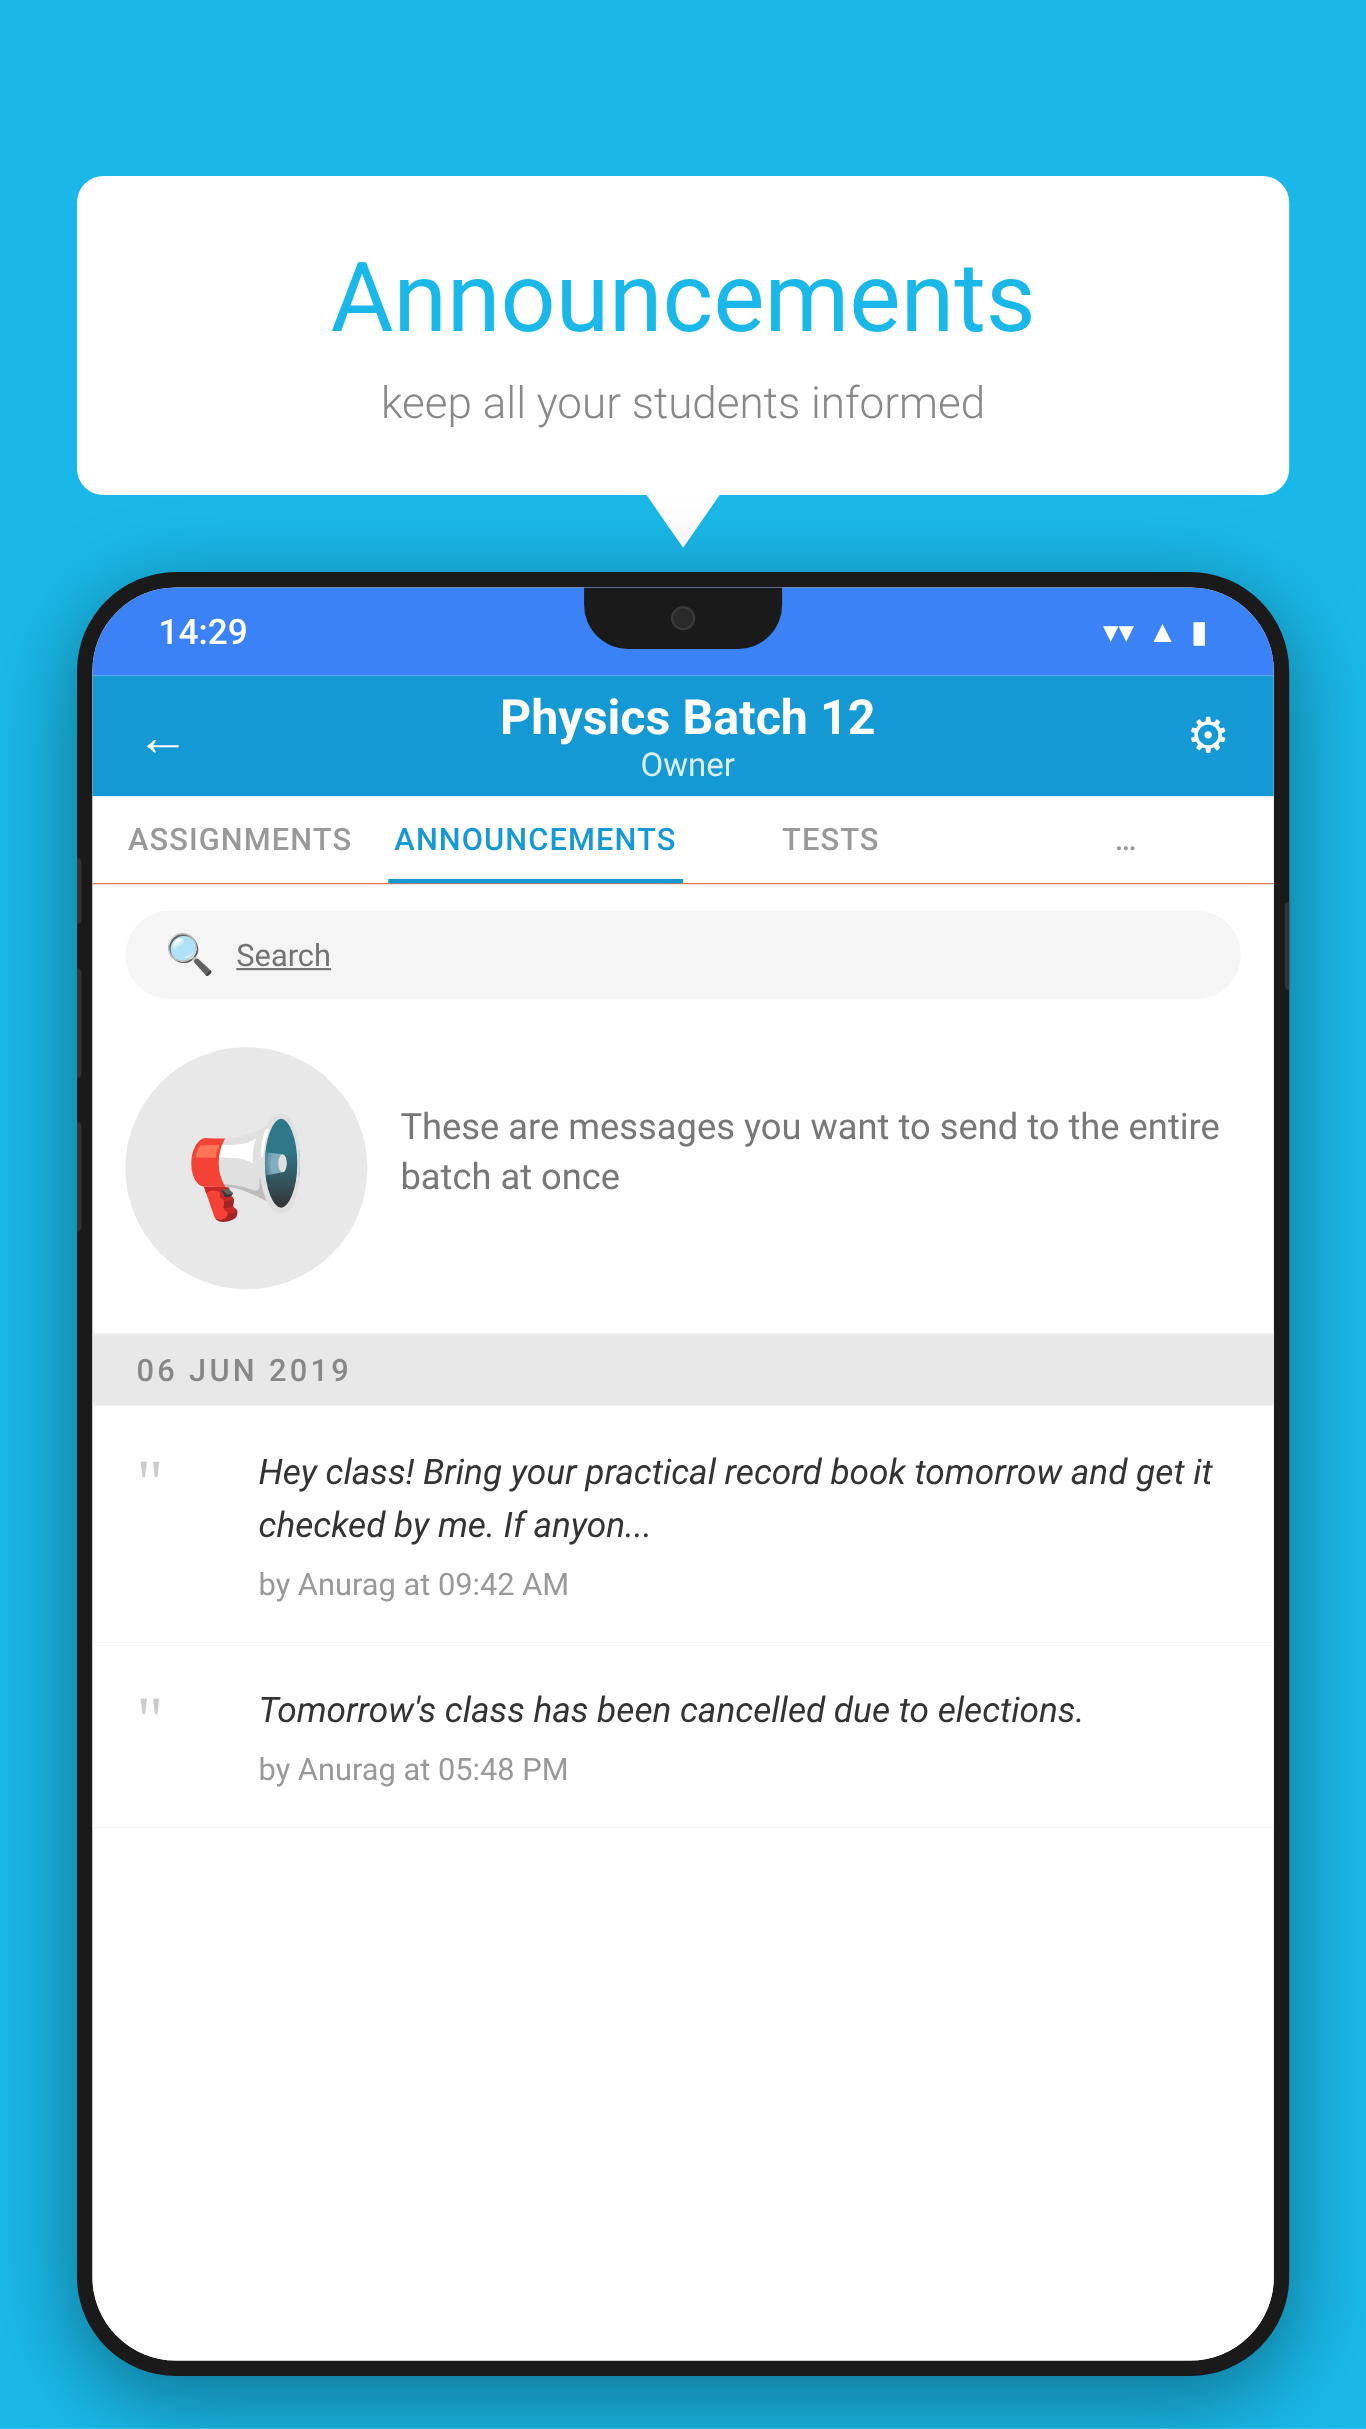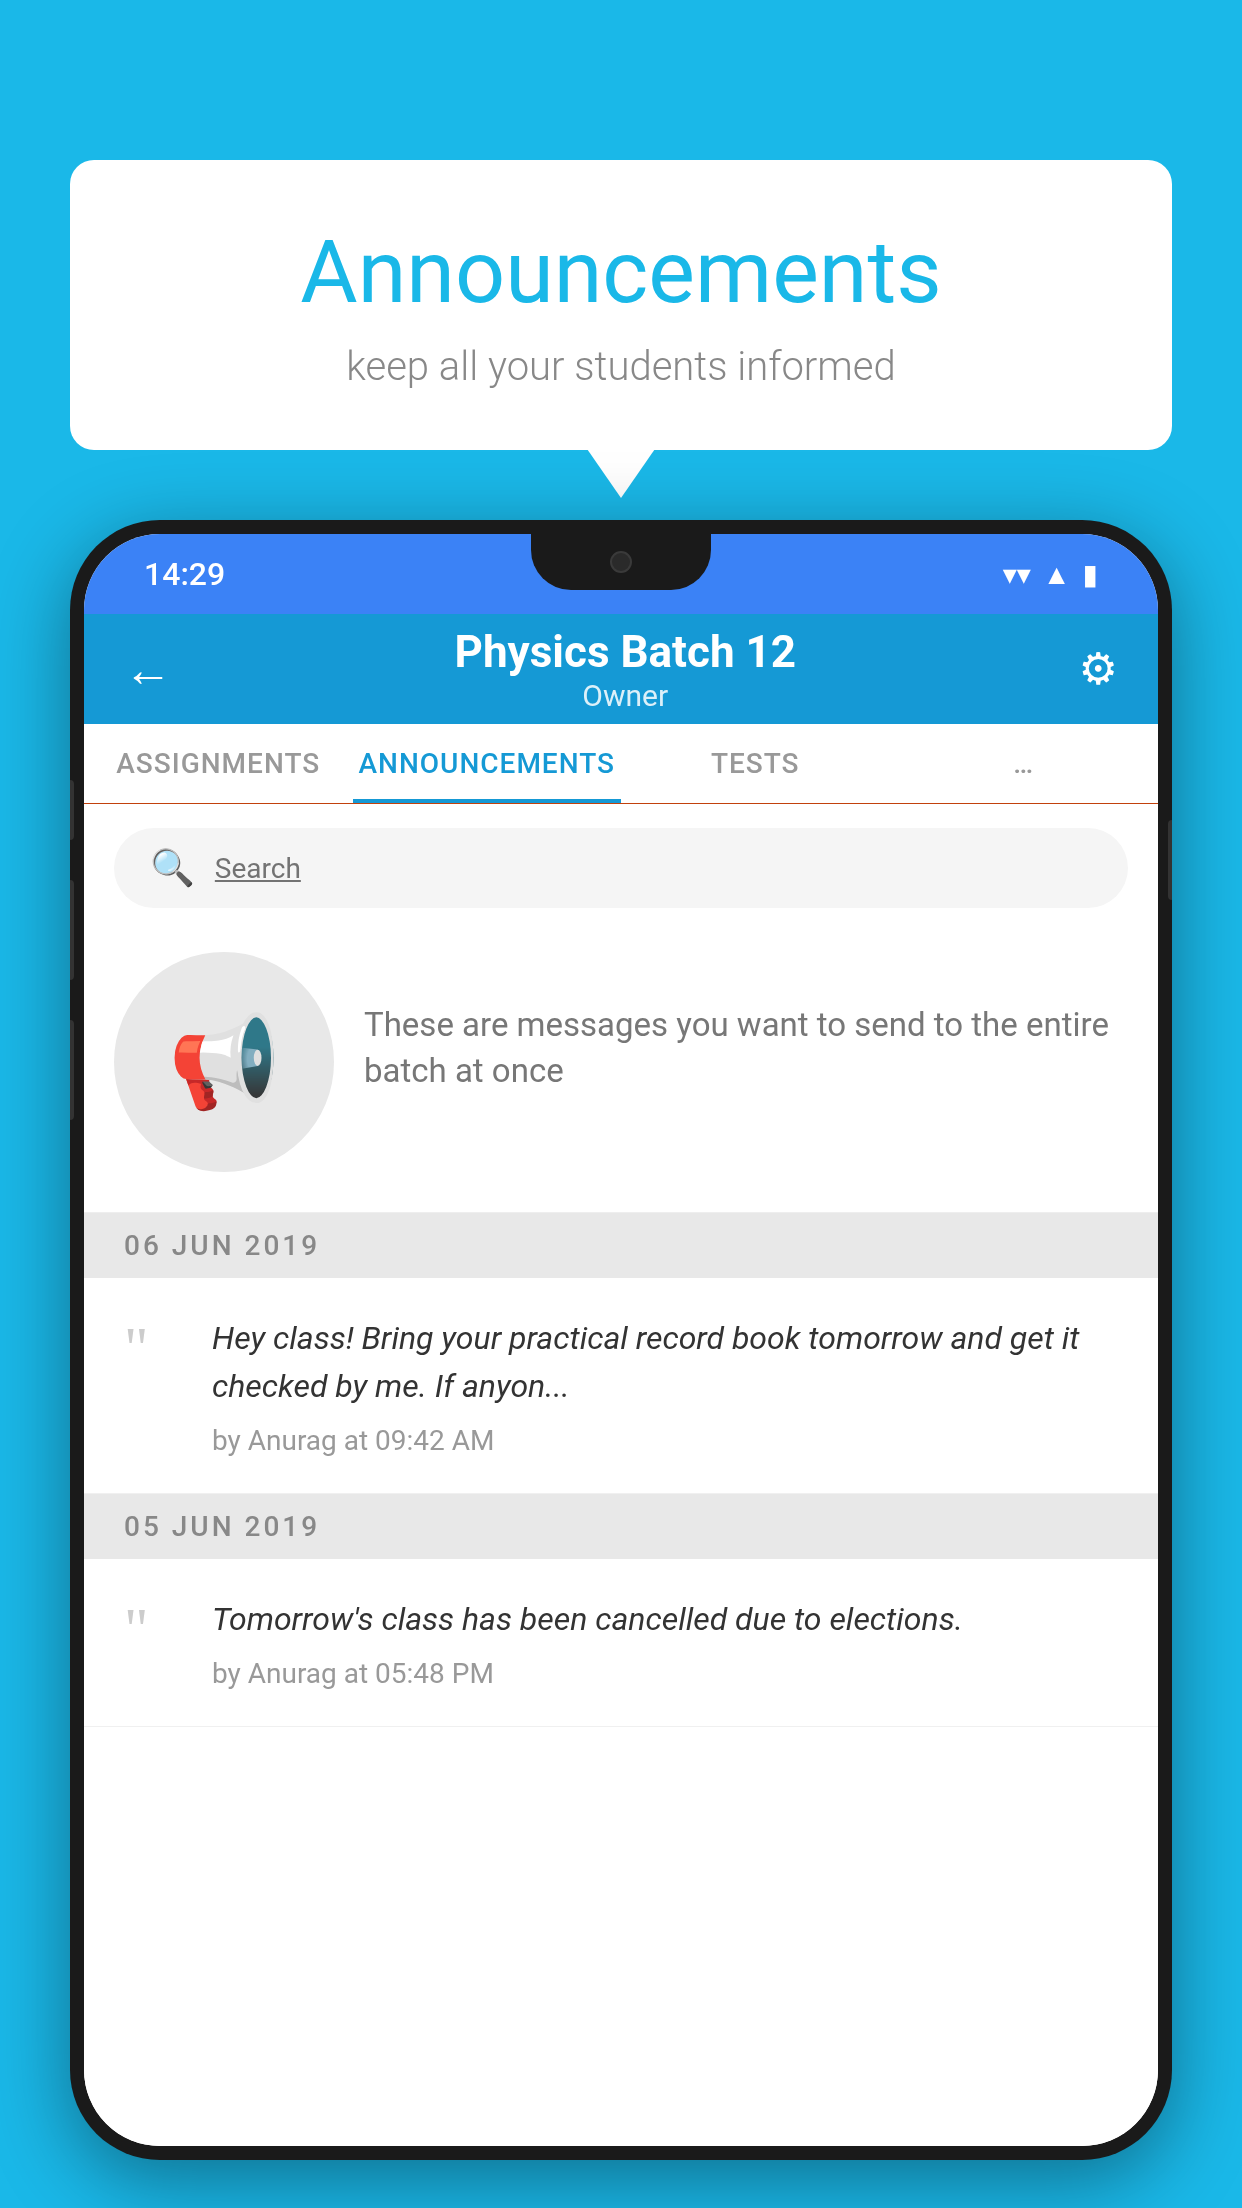--- a/index.html
+++ b/index.html
@@ -301,20 +301,21 @@
       font-size: 60px;
       font-family: Georgia, serif;
       line-height: 1;
       margin-top: 4px;
       flex-shrink: 0;
       width: 60px;
     }
 
     .announcement-text-area {
       flex: 1;
+      margin-left: 23px;
     }
 
     .announcement-text {
       font-size: 32px;
       color: #333;
       font-style: italic;
       line-height: 1.5;
       margin-bottom: 14px;
     }
 
@@ -450,21 +451,20 @@
         <div class="date-divider">06  JUN  2019</div>
 
         <div class="announcement-item">
           <div class="quote-icon">"</div>
           <div class="announcement-text-area">
             <div class="announcement-text">Hey class! Bring your practical record book tomorrow and get it checked by me. If anyon...</div>
             <div class="announcement-meta">by Anurag at 09:42 AM</div>
           </div>
         </div>
 
-        <div class="date-divider">05  JUN  2019</div>
 
         <div class="announcement-item">
           <div class="quote-icon">"</div>
           <div class="announcement-text-area">
             <div class="announcement-text">Tomorrow's class has been cancelled due to elections.</div>
             <div class="announcement-meta">by Anurag at 05:48 PM</div>
           </div>
         </div>
 
       </div>

